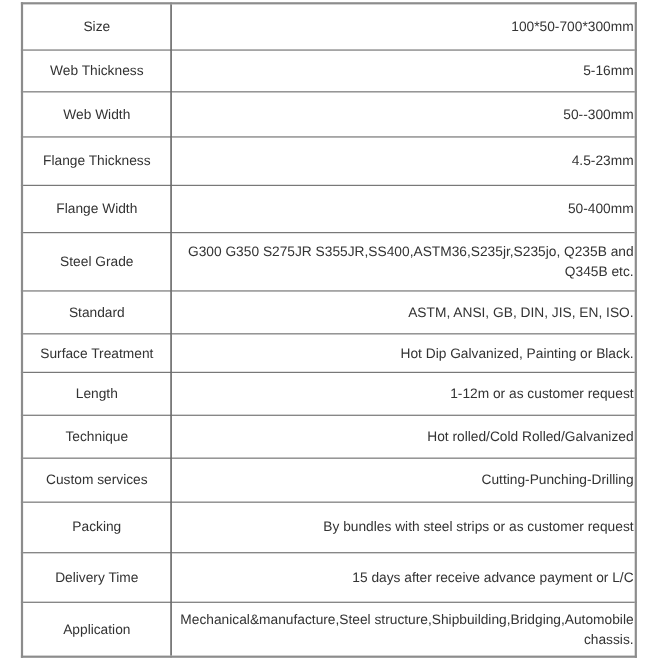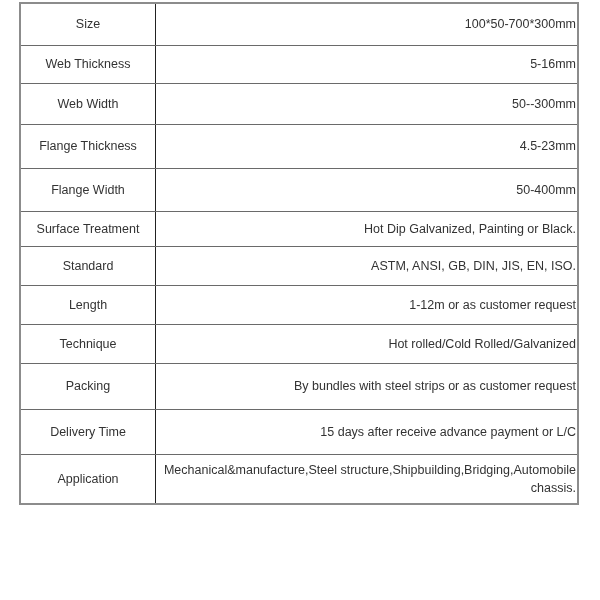--- a/index.html
+++ b/index.html
@@ -34,35 +34,43 @@
       <td class="value">50--300mm</td>
     </tr>
     <tr style="height: 44px;">
       <td class="label">Flange Thickness</td>
       <td class="value">4.5-23mm</td>
     </tr>
     <tr style="height: 43px; padding-left: 24px;">
       <td class="label">Flange Width</td>
       <td class="value">50-400mm</td>
     </tr>
-    <tr style="height: 35px;">
-      <td class="label">Surface Treatment</td>
-      <td class="value">Hot Dip Galvanized, Painting or Black.</td>
+    <tr style="height: 53px;">
+      <td class="label">Steel Grade</td>
+      <td class="value">G300 G350 S275JR S355JR,SS400,ASTM36,S235jr,S235jo, Q235B and Q345B etc.</td>
     </tr>
     <tr style="height: 39px;">
       <td class="label">Standard</td>
       <td class="value">ASTM, ANSI, GB, DIN, JIS, EN, ISO.</td>
+    </tr>
+    <tr style="height: 35px;">
+      <td class="label">Surface Treatment</td>
+      <td class="value">Hot Dip Galvanized, Painting or Black.</td>
     </tr>
     <tr style="height: 39px;">
       <td class="label">Length</td>
       <td class="value">1-12m or as customer request</td>
     </tr>
     <tr style="height: 39px; padding-left: 36px;">
       <td class="label">Technique</td>
       <td class="value">Hot rolled/Cold Rolled/Galvanized</td>
+    </tr>
+    <tr style="height: 40px;">
+      <td class="label">Custom services</td>
+      <td class="value">Cutting-Punching-Drilling</td>
     </tr>
     <tr style="height: 46px;">
       <td class="label">Packing</td>
       <td class="value">By bundles with steel strips or as customer request</td>
     </tr>
     <tr style="height: 45px; margin-top: 25px;">
       <td class="label">Delivery Time</td>
       <td class="value">15 days after receive advance payment or L/C</td>
     </tr>
     <tr style="height: 50px;">

